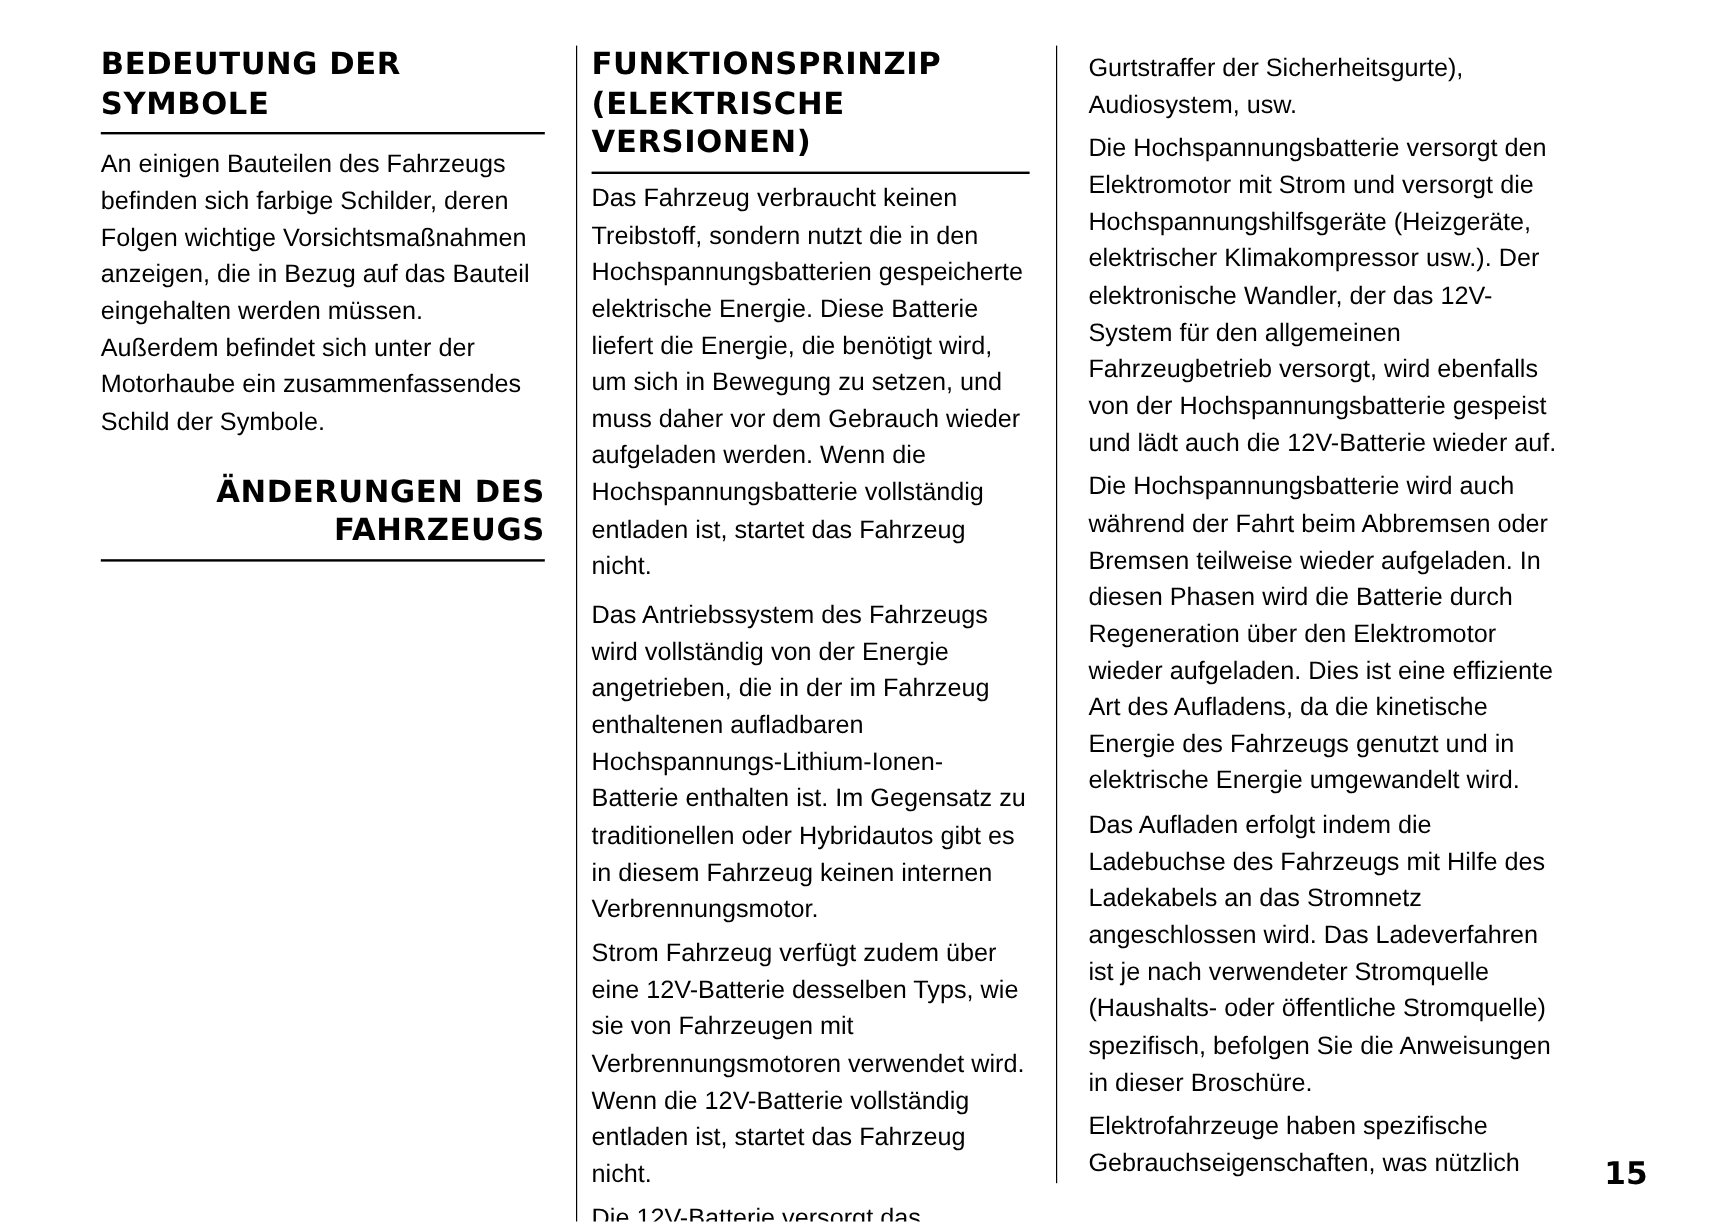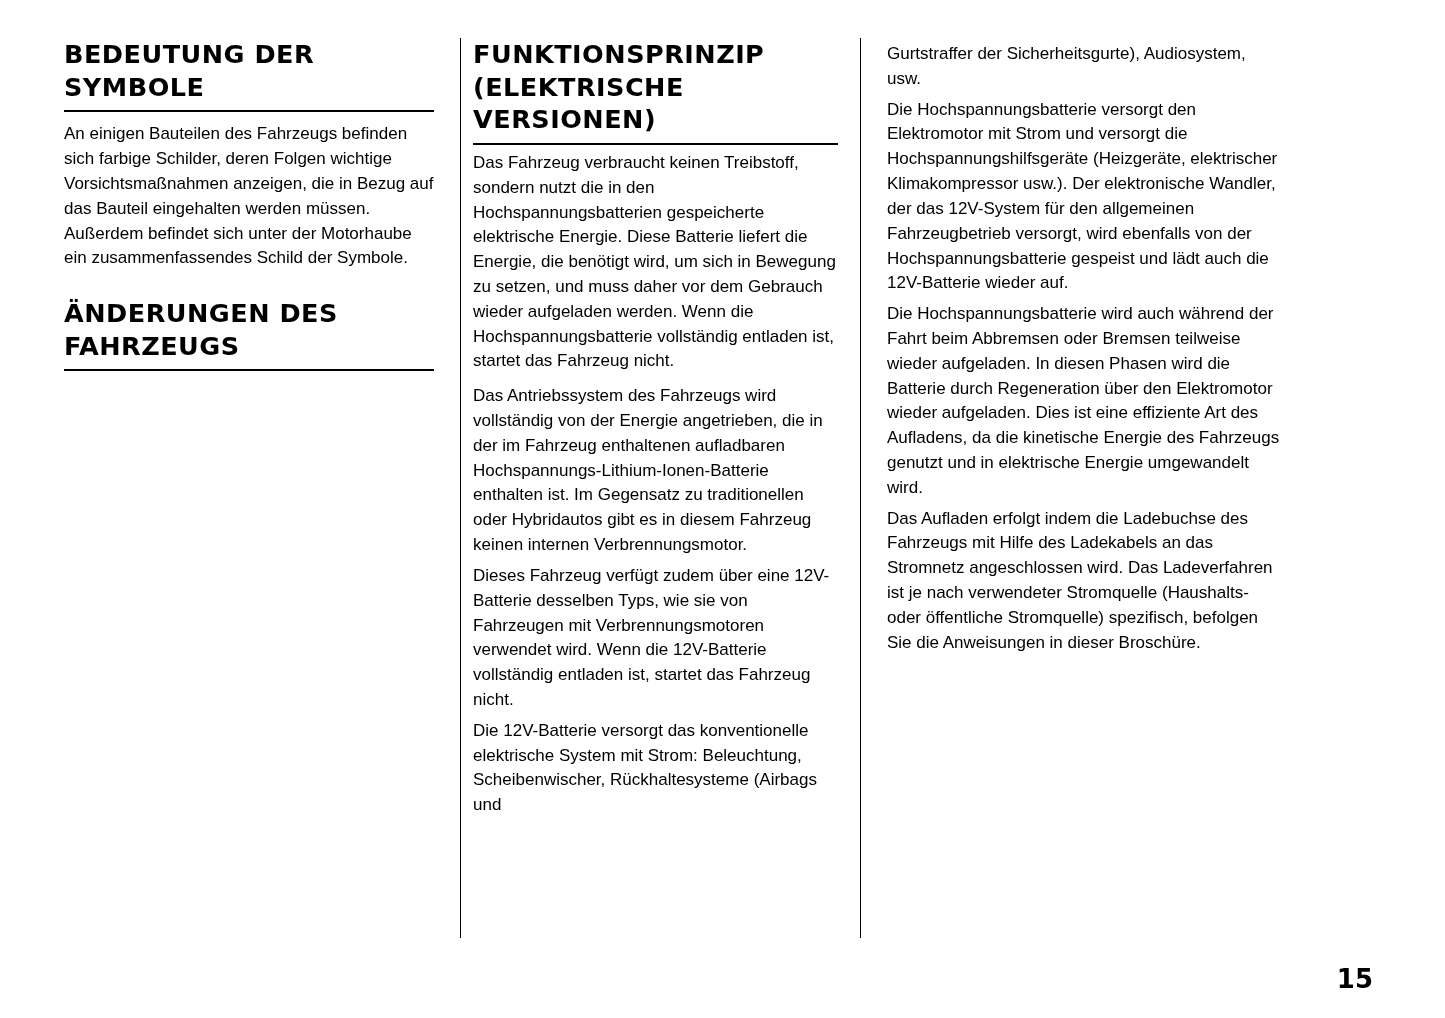--- a/index.html
+++ b/index.html
@@ -32,20 +32,21 @@
     display: flex;
     flex-direction: row;
     align-items: flex-start;
   }
   .col {
     box-sizing: border-box;
   }
   .col-1 {
     width: 396px;
     padding-right: 26px;
+    margin-left: 20px;
   }
   .col-2 {
     width: 400px;
     padding-left: 12px;
     padding-right: 22px;
     border-left: 1.5px solid #000;
     min-height: 900px;
   }
   .col-3 {
     width: 420px;
@@ -59,23 +60,24 @@
     font-weight: bold;
     letter-spacing: 0.5px;
     margin: 0 0 6px 0;
     padding: 0 0 7px 0;
     border-bottom: 2.5px solid #000;
     text-transform: uppercase;
     font-family: "DejaVu Sans", sans-serif;
   }
   h1.section-title.no-rule-gap {
     margin-top: 26px;
+    text-align: right;
   }
   p.body {
-    font-size: 17px;
+    font-size: 21px;
     line-height: 1.46;
     margin: 10px 0 0 0;
     text-align: left;
     font-family: "Liberation Sans", sans-serif;
   }
   p.body.tight {
     margin-top: 6px;
   }
   .col-2 p.body:first-of-type,
   .col-3 p.body:first-of-type {
@@ -105,28 +107,29 @@
     <div class="col col-1">
       <h1 class="section-title">BEDEUTUNG DER SYMBOLE</h1>
       <p class="body">An einigen Bauteilen des Fahrzeugs befinden sich farbige Schilder, deren Folgen wichtige Vorsichtsmaßnahmen anzeigen, die in Bezug auf das Bauteil eingehalten werden müssen. Außerdem befindet sich unter der Motorhaube ein zusammenfassendes Schild der Symbole.</p>
       <h1 class="section-title no-rule-gap">ÄNDERUNGEN DES FAHRZEUGS</h1>
     </div>
 
     <div class="col col-2">
       <h1 class="section-title">FUNKTIONSPRINZIP (elektrische Versionen)</h1>
       <p class="body tight">Das Fahrzeug verbraucht keinen Treibstoff, sondern nutzt die in den Hochspannungsbatterien gespeicherte elektrische Energie. Diese Batterie liefert die Energie, die benötigt wird, um sich in Bewegung zu setzen, und muss daher vor dem Gebrauch wieder aufgeladen werden. Wenn die Hochspannungsbatterie vollständig entladen ist, startet das Fahrzeug nicht.</p>
       <p class="body">Das Antriebssystem des Fahrzeugs wird vollständig von der Energie angetrieben, die in der im Fahrzeug enthaltenen aufladbaren Hochspannungs-Lithium-Ionen-Batterie enthalten ist. Im Gegensatz zu traditionellen oder Hybridautos gibt es in diesem Fahrzeug keinen internen Verbrennungsmotor.</p>
-      <p class="body tight">Dieses Fahrzeug verfügt zudem über eine 12V-Batterie desselben Typs, wie sie von Fahrzeugen mit Verbrennungsmotoren verwendet wird. Wenn die 12V-Batterie vollständig entladen ist, startet das Fahrzeug nicht.</p>
+      <p class="body tight">Strom Fahrzeug verfügt zudem über eine 12V-Batterie desselben Typs, wie sie von Fahrzeugen mit Verbrennungsmotoren verwendet wird. Wenn die 12V-Batterie vollständig entladen ist, startet das Fahrzeug nicht.</p>
       <p class="body tight">Die 12V-Batterie versorgt das konventionelle elektrische System mit Strom: Beleuchtung, Scheibenwischer, Rückhaltesysteme (Airbags und</p>
     </div>
 
     <div class="col col-3">
       <div class="spacer-top"></div>
       <p class="body">Gurtstraffer der Sicherheitsgurte), Audiosystem, usw.</p>
       <p class="body tight">Die Hochspannungsbatterie versorgt den Elektromotor mit Strom und versorgt die Hochspannungshilfsgeräte (Heizgeräte, elektrischer Klimakompressor usw.). Der elektronische Wandler, der das 12V-System für den allgemeinen Fahrzeugbetrieb versorgt, wird ebenfalls von der Hochspannungsbatterie gespeist und lädt auch die 12V-Batterie wieder auf.</p>
       <p class="body tight">Die Hochspannungsbatterie wird auch während der Fahrt beim Abbremsen oder Bremsen teilweise wieder aufgeladen. In diesen Phasen wird die Batterie durch Regeneration über den Elektromotor wieder aufgeladen. Dies ist eine effiziente Art des Aufladens, da die kinetische Energie des Fahrzeugs genutzt und in elektrische Energie umgewandelt wird.</p>
       <p class="body tight">Das Aufladen erfolgt indem die Ladebuchse des Fahrzeugs mit Hilfe des Ladekabels an das Stromnetz angeschlossen wird. Das Ladeverfahren ist je nach verwendeter Stromquelle (Haushalts- oder öffentliche Stromquelle) spezifisch, befolgen Sie die Anweisungen in dieser Broschüre.</p>
+      <p class="body tight">Elektrofahrzeuge haben spezifische Gebrauchseigenschaften, was nützlich</p>
     </div>
 
   </div>
 
   <div class="page-number">15</div>
 </div>
 
 </body></html>

